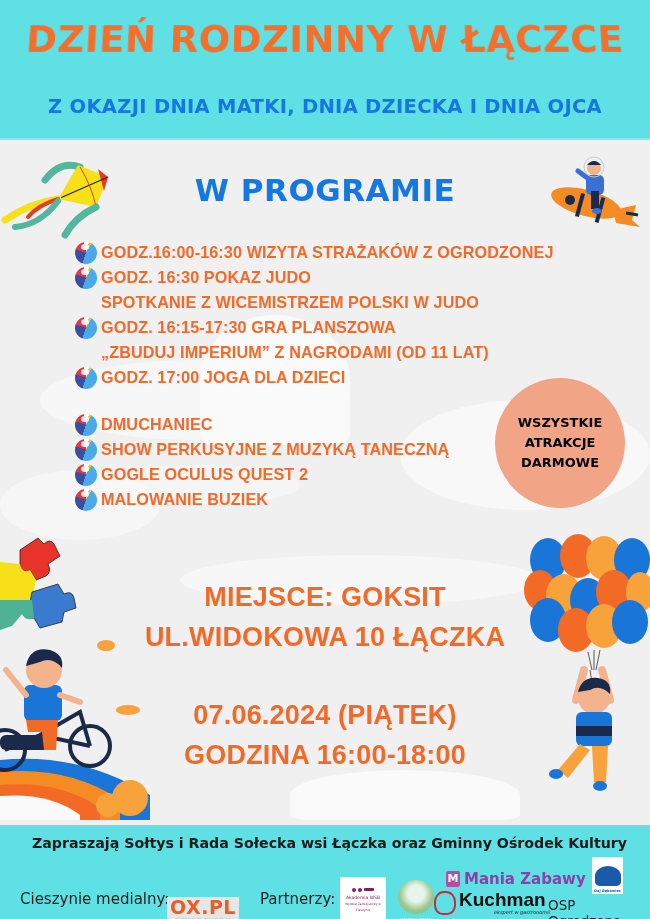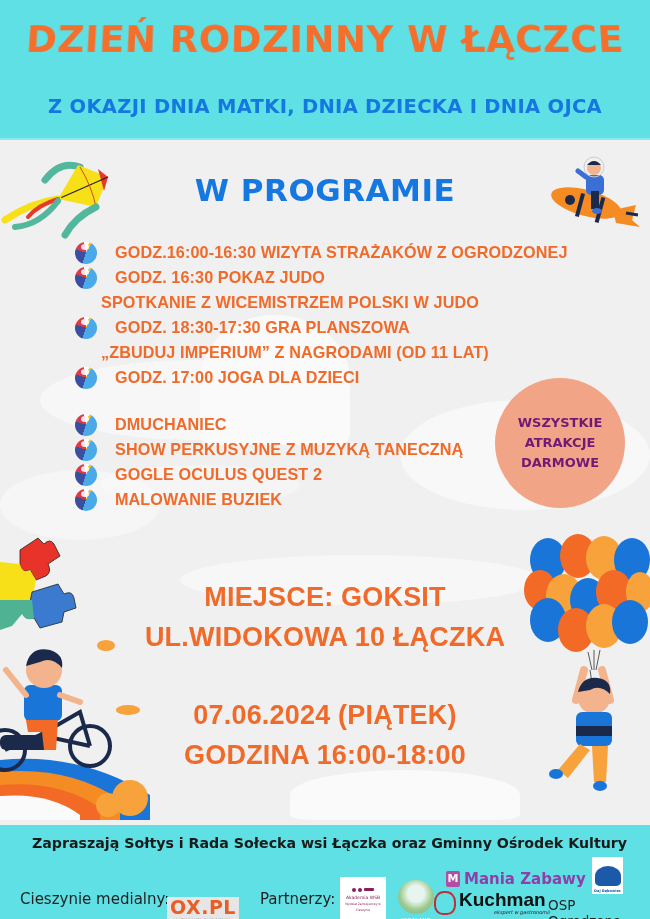--- a/index.html
+++ b/index.html
@@ -33,39 +33,39 @@
 
   .section-title {
     position: absolute; left: 0; top: 172px; width: 650px; text-align: center;
     color: #1577e0; font-weight: bold; font-size: 31px; letter-spacing: 0.5px;
   }
 
   .program { position: absolute; left: 75px; top: 240px; width: 520px; }
   .prog-line {
     height: 25px; display: flex; align-items: center;
     color: #f06a2a; font-family: "Liberation Sans", sans-serif; font-weight: bold;
-    font-size: 16.2px; letter-spacing: 0.1px; white-space: nowrap; gap: 14px;
+    font-size: 16.2px; letter-spacing: 0.1px; white-space: nowrap;
   }
   .prog-line.cont { padding-left: 26px; }
   .ball {
     width: 22px; height: 22px; border-radius: 50%; margin-right: 4px; flex: 0 0 22px;
     background: conic-gradient(from 200deg, #3a4fa0 0deg 90deg, #d93a4a 90deg 150deg, #ffffff 150deg 175deg, #f3c331 175deg 190deg, #4aa9e8 190deg 360deg);
     position: relative;
   }
   .ball::after {
     content: ""; position: absolute; left: 6px; top: 2px; width: 8px; height: 6px;
     border-radius: 50%; background: rgba(255,255,255,0.85);
   }
   .gap { height: 22px; }
 
   .free-badge {
     position: absolute; left: 495px; top: 378px; width: 130px; height: 130px;
     border-radius: 50%; background: #f2a487;
     display: flex; flex-direction: column; align-items: center; justify-content: center;
-    color: #701a75; font-weight: bold; font-size: 13px; line-height: 20px; text-align: center;
+    color: #000000; font-weight: bold; font-size: 13px; line-height: 20px; text-align: center;
   }
 
   .place {
     position: absolute; left: 0; width: 720px; text-align: center;
     color: #f06a2a; font-family: "Liberation Sans", sans-serif; font-weight: bold;
     font-size: 27px; letter-spacing: 0.2px;
   }
 
   
   .footer {
@@ -173,21 +173,21 @@
     </div>
     <div class="prog-line">
       <span class="ball"></span>
       <span>GODZ. 16:30 POKAZ JUDO</span>
     </div>
     <div class="prog-line cont">
       <span>SPOTKANIE Z WICEMISTRZEM POLSKI W JUDO</span>
     </div>
     <div class="prog-line">
       <span class="ball"></span>
-      <span>GODZ. 18:30-17:30 GRA PLANSZOWA</span>
+      <span>GODZ. 16:15-17:30 GRA PLANSZOWA</span>
     </div>
     <div class="prog-line cont">
       <span>„ZBUDUJ IMPERIUM” Z NAGRODAMI (OD 11 LAT)</span>
     </div>
     <div class="prog-line">
       <span class="ball"></span>
       <span>GODZ. 17:00 JOGA DLA DZIECI</span>
     </div>
     <div class="gap"></div>
     <div class="prog-line">

